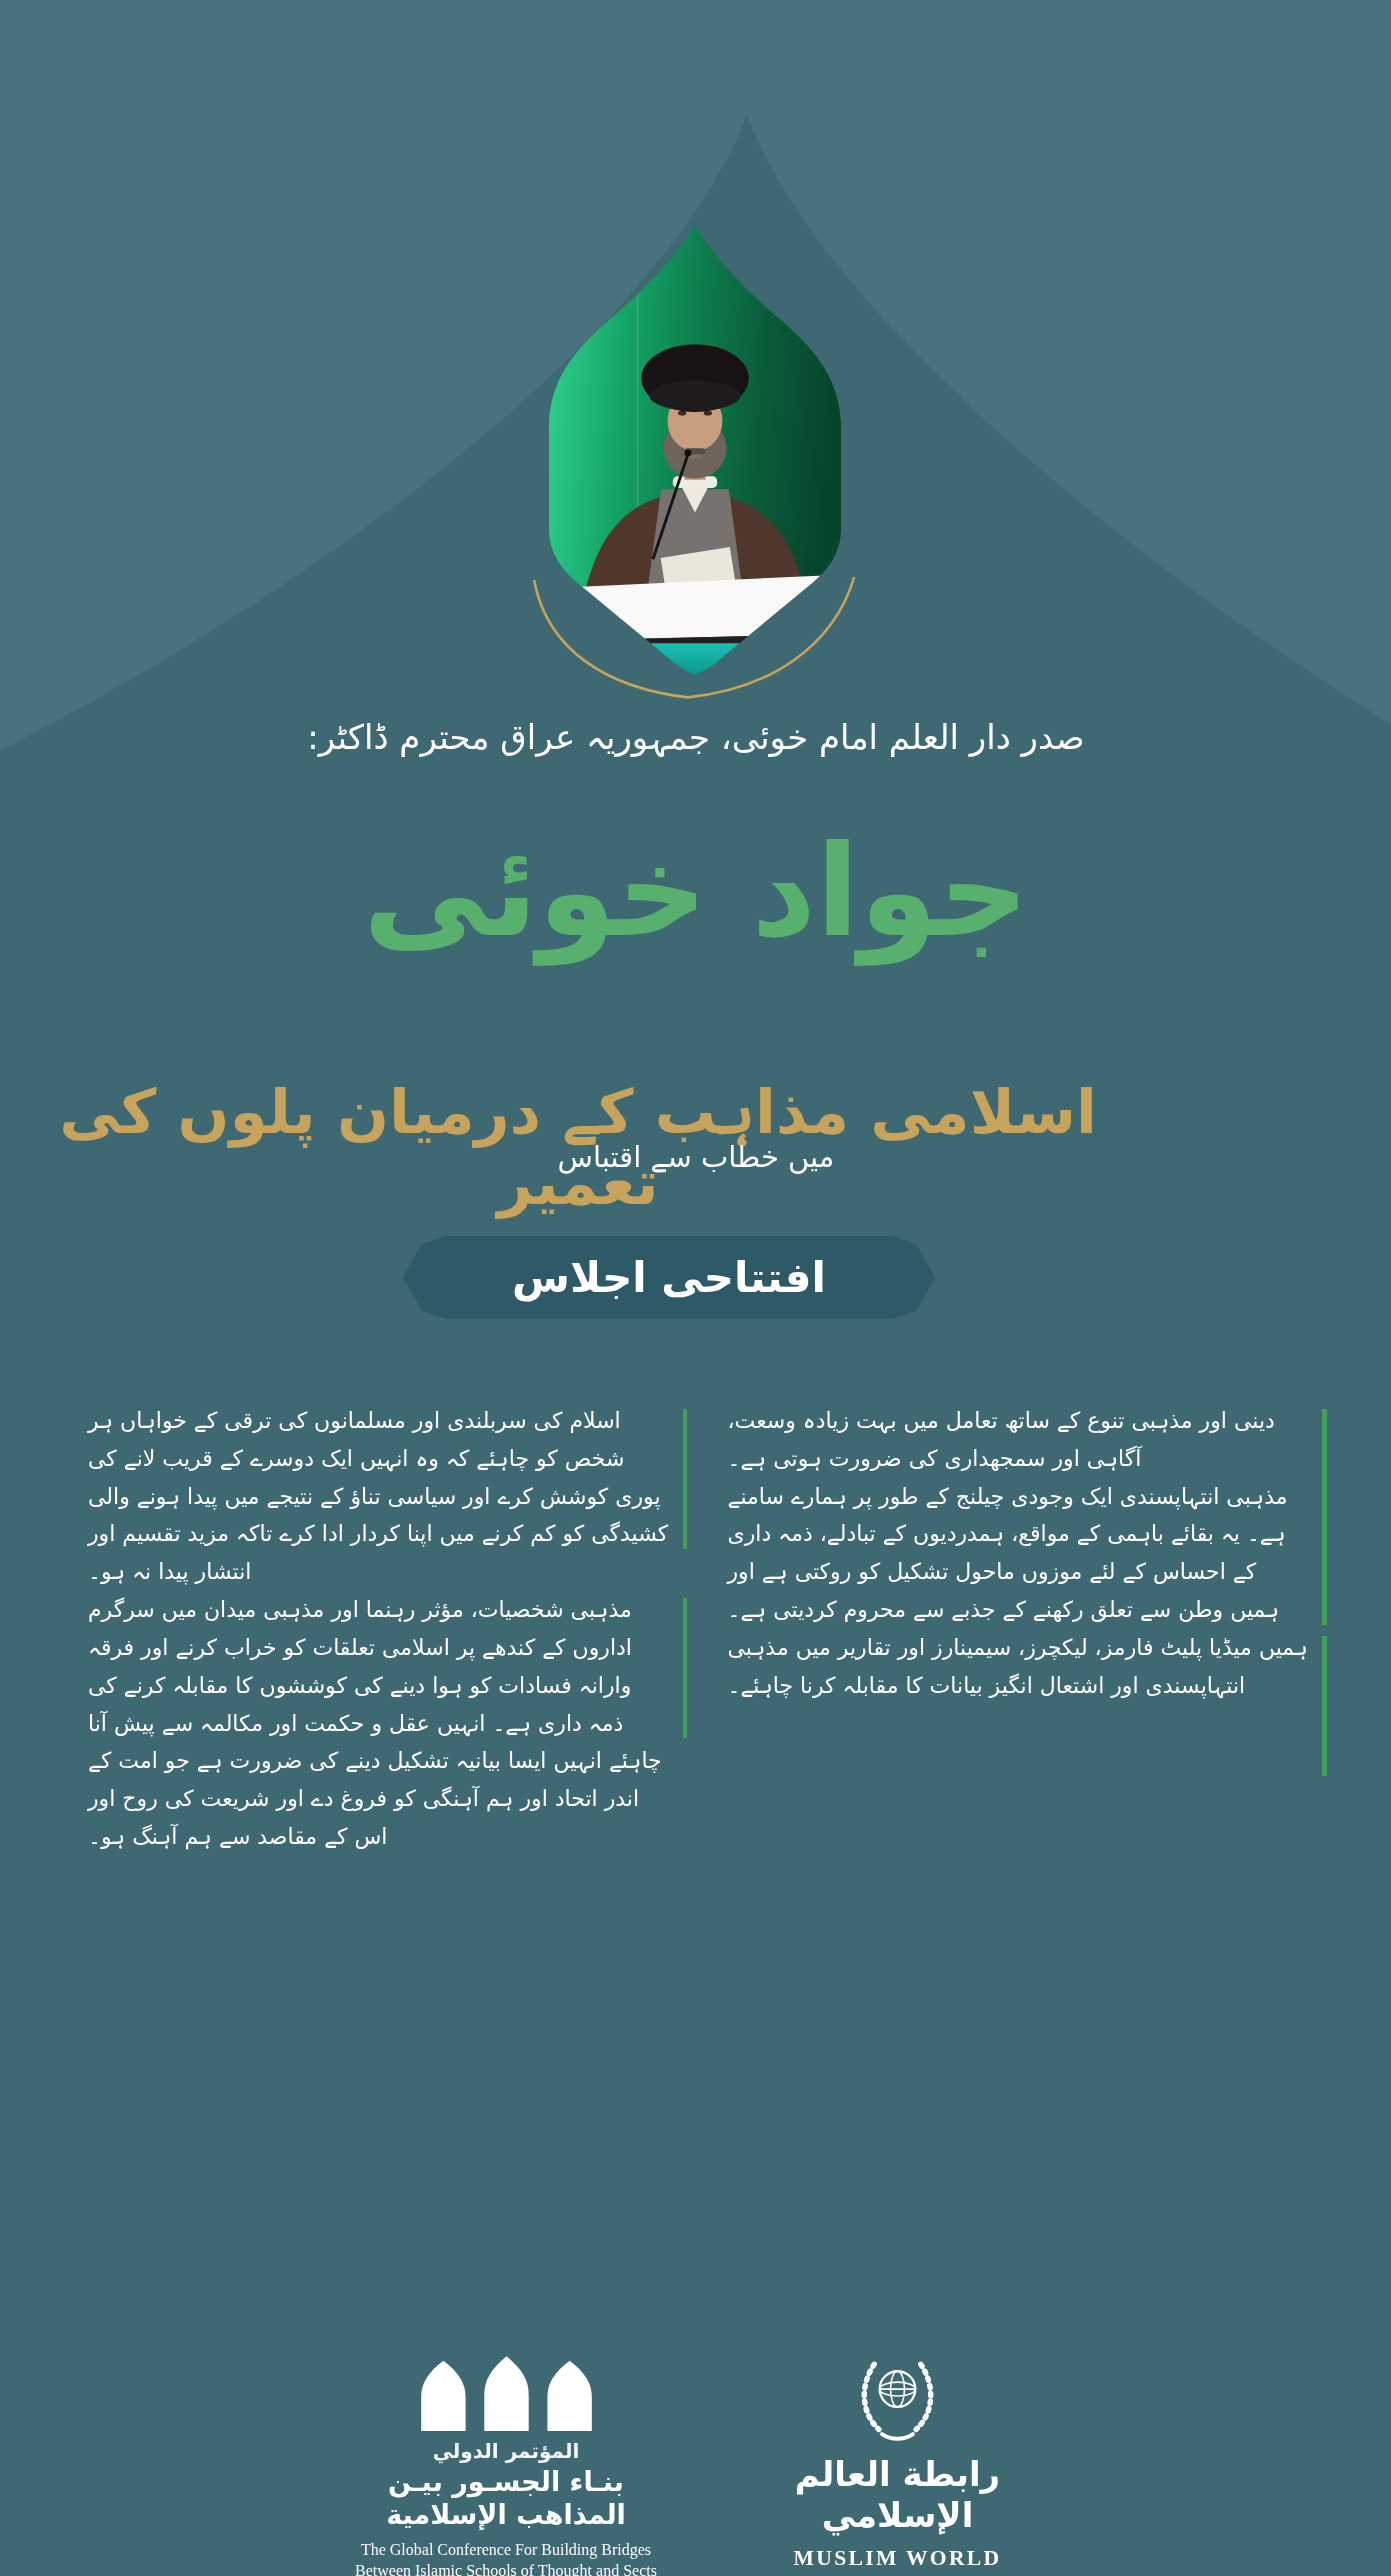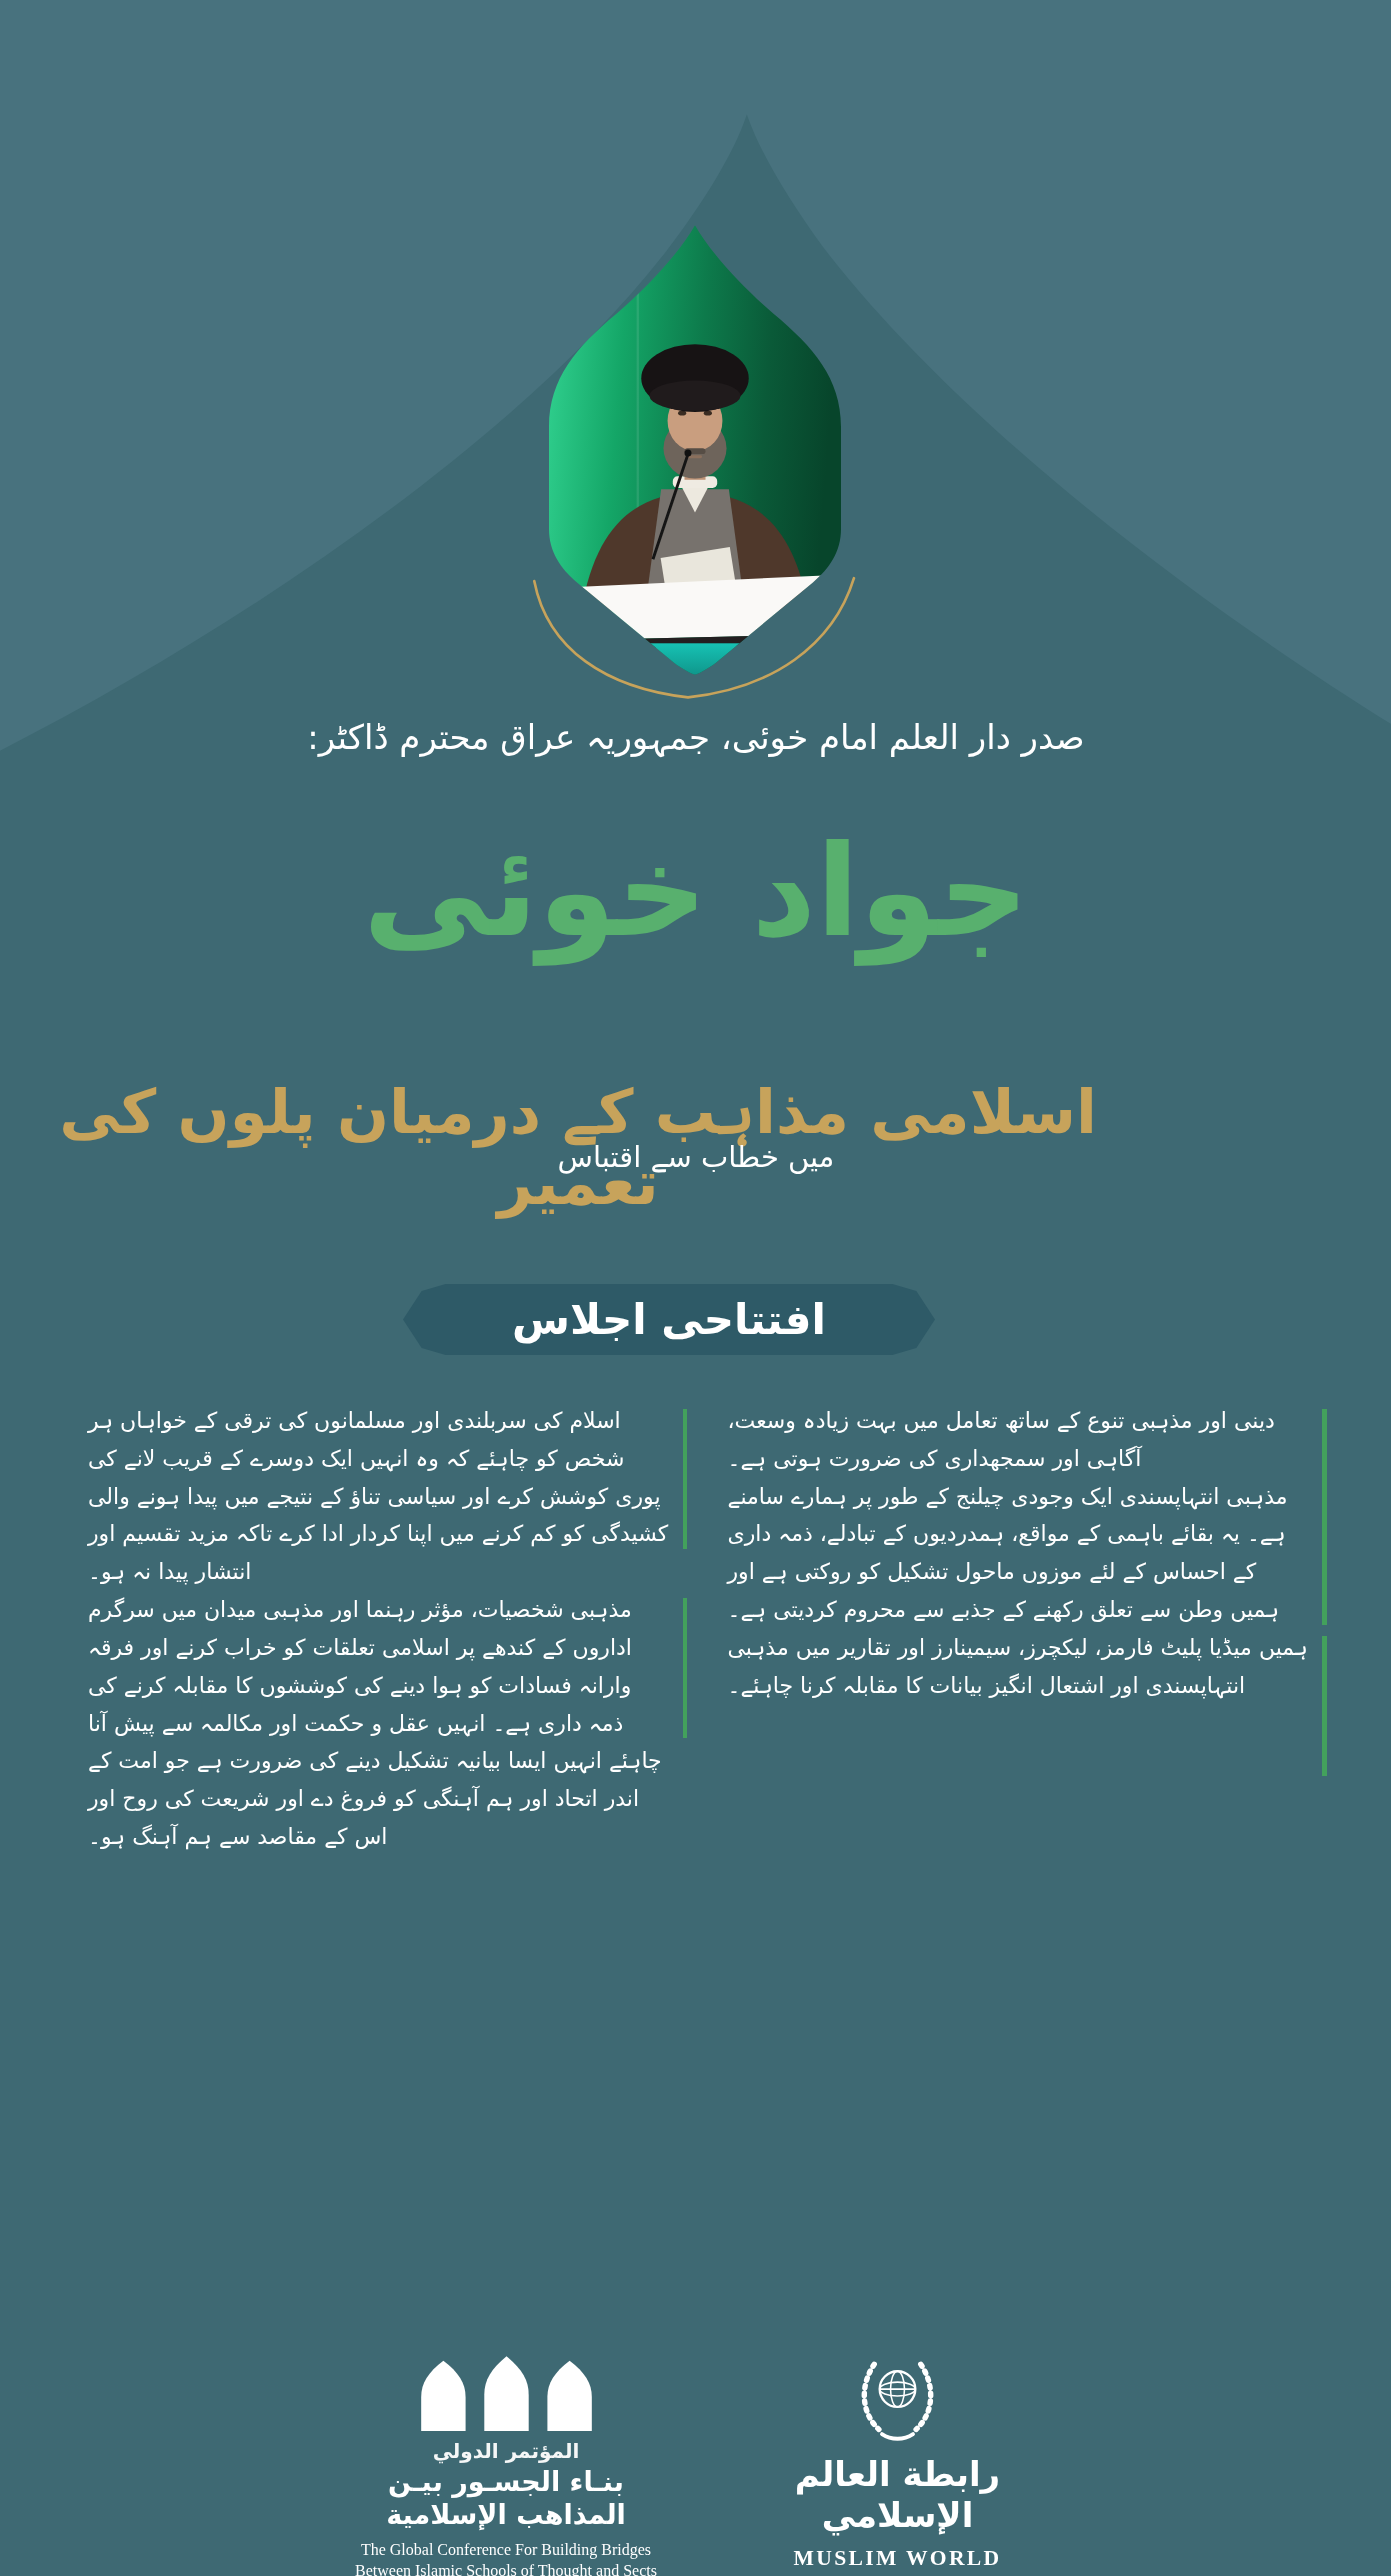--- a/index.html
+++ b/index.html
@@ -60,21 +60,21 @@
     direction:rtl;text-align:center;
     font-size:61px;font-weight:bold;color:var(--gold);margin-top:47px;
   }
   .quote-src{
     position:absolute;left:0;top:1140px;width:1392px;
     direction:rtl;text-align:center;
     font-size:29px;color:var(--text-white);
   }
   
   .badge{
-    position:absolute;left:403px;top:1284px;width:532px;height:71px;
+    position:absolute;left:403px;top:1236px;width:532px;height:83px;
     background:var(--badge);
     clip-path:polygon(0 50%,3.5% 10%,8% 0,92% 0,96.5% 10%,100% 50%,96.5% 90%,92% 100%,8% 100%,3.5% 90%);
     display:flex;align-items:center;justify-content:center;
   }
   .badge span{
     direction:rtl;color:var(--text-white);
     font-size:42px;font-weight:bold;
   }
   
   .columns{

